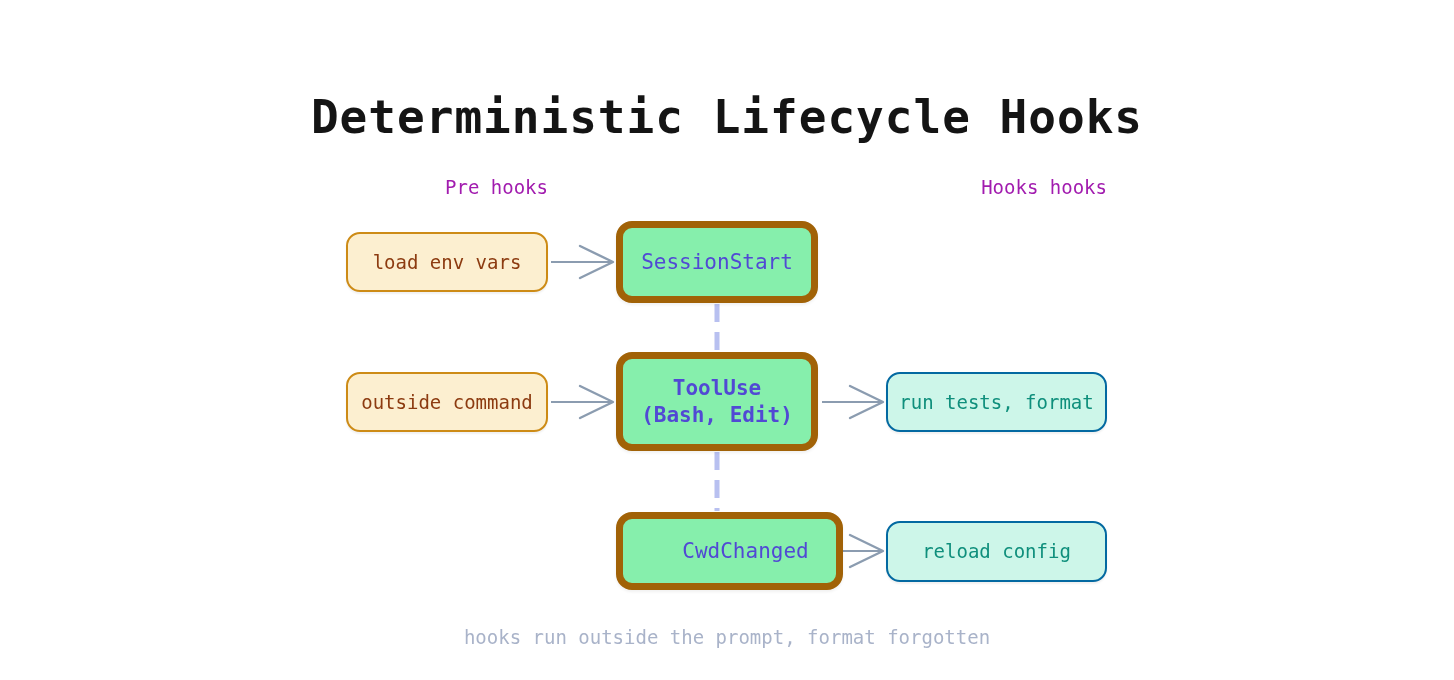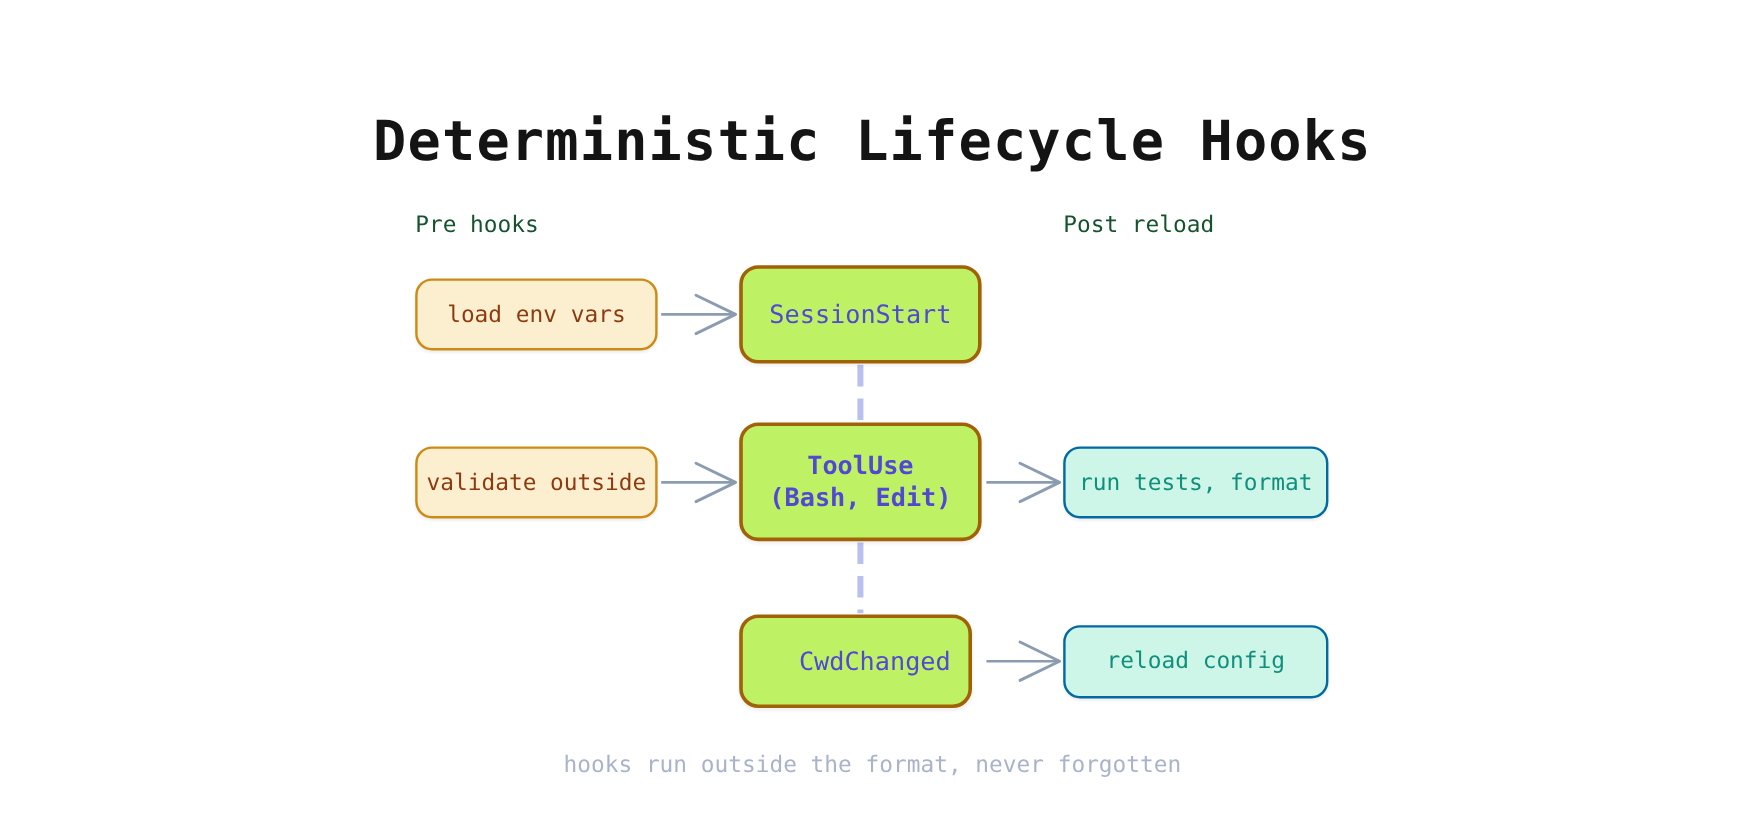--- a/index.html
+++ b/index.html
@@ -35,23 +35,23 @@
     letter-spacing: 1px;
     color: #141414;
     font-family: "DejaVu Sans Mono", "Liberation Mono", monospace;
     white-space: nowrap;
   }
 
   .col-header {
     position: absolute;
     top: 144px;
     font-size: 19px;
-    color: #14532d;
+    color: #a21caf;
     font-family: "DejaVu Sans Mono", "Liberation Mono", monospace;
-    text-align: left;
+    text-align: right;
     white-space: nowrap;
   }
   .col-header.pre  { left: 346px; width: 202px; }
   .col-header.evt  { left: 616px; width: 202px; }
   .col-header.post { left: 886px; width: 221px; }
 
   .node {
     position: absolute;
     box-sizing: border-box;
     display: flex;
@@ -66,22 +66,22 @@
   .node.pre {
     background: #fcefd0;
     border: 2px solid #cd8b16;
     border-radius: 14px;
     color: #8c3b10;
     font-size: 19px;
     box-shadow: 0 2px 2px rgba(0,0,0,0.06);
   }
 
   .node.event {
-    background: #bef264;
-    border: 3px solid #a16207;
+    background: #86efac;
+    border: 7px solid #a16207;
     border-radius: 16px;
     color: #5149d4;
     font-size: 21px;
     box-shadow: 0 2px 3px rgba(0,0,0,0.06);
   }
 
   .node.post {
     background: #cdf6e9;
     border: 2px solid #0369a1;
     border-radius: 14px;
@@ -112,21 +112,21 @@
   }
 </style>
 </head>
 <body>
 
 <div id="canvas">
 
   <div class="title">Deterministic Lifecycle Hooks</div>
 
   <div class="col-header pre">Pre hooks</div>
-  <div class="col-header post">Post reload</div>
+  <div class="col-header post">Hooks hooks</div>
 
   <svg class="edges" viewBox="0 0 1454 680">
 
     <g>
       <line x1="551" y1="230" x2="612" y2="230" stroke="#8b9cb0" stroke-width="2.2"></line>
       <polyline points="580,214 613,230 580,246" fill="none" stroke="#8b9cb0" stroke-width="2.4" stroke-linecap="round" stroke-linejoin="round"></polyline>
     </g>
 
     <g>
       <line x1="551" y1="370" x2="612" y2="370" stroke="#8b9cb0" stroke-width="2.2"></line>
@@ -145,26 +145,26 @@
 
     <line x1="717" y1="272" x2="717" y2="319" stroke="#b8c0f0" stroke-width="5" stroke-dasharray="18 10" stroke-linecap="butt"></line>
 
     <line x1="717" y1="420" x2="717" y2="479" stroke="#b8c0f0" stroke-width="5" stroke-dasharray="18 10" stroke-linecap="butt"></line>
   </svg>
 
   <div class="node pre" style="left:346px; top:200px; width:202px; height:60px;">load env vars</div>
 
   <div class="node event" style="left:616px; top:189px; width:202px; height:82px;">SessionStart</div>
 
-  <div class="node pre" style="left:346px; top:340px; width:202px; height:60px;">validate outside</div>
+  <div class="node pre" style="left:346px; top:340px; width:202px; height:60px;">outside command</div>
 
   <div class="node event" style="left:616px; top:320px; width:202px; height:99px;font-weight:bold;">ToolUse
 (Bash, Edit)</div>
 
   <div class="node post" style="left:886px; top:340px; width:221px; height:60px;">run tests, format</div>
 
-  <div class="node event" style="left:616px; top:480px; width:194px; height:78px;padding-left:32px;">CwdChanged</div>
+  <div class="node event" style="left:616px; top:480px; width:227px; height:78px;padding-left:32px;">CwdChanged</div>
 
   <div class="node post" style="left:886px; top:489px; width:221px; height:61px;">reload config</div>
 
-  <div class="caption">hooks run outside the format, never forgotten</div>
+  <div class="caption">hooks run outside the prompt, format forgotten</div>
 
 </div>
 
 </body></html>

